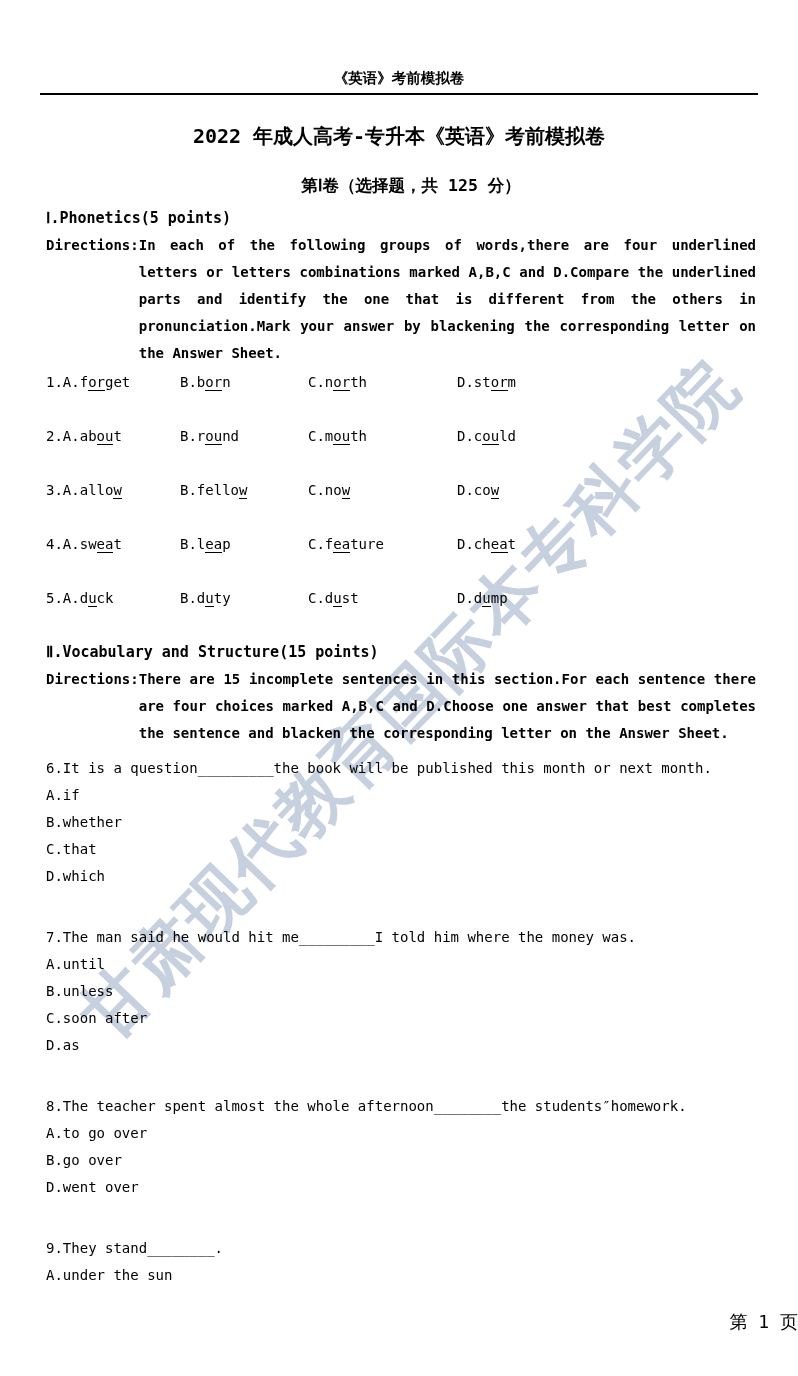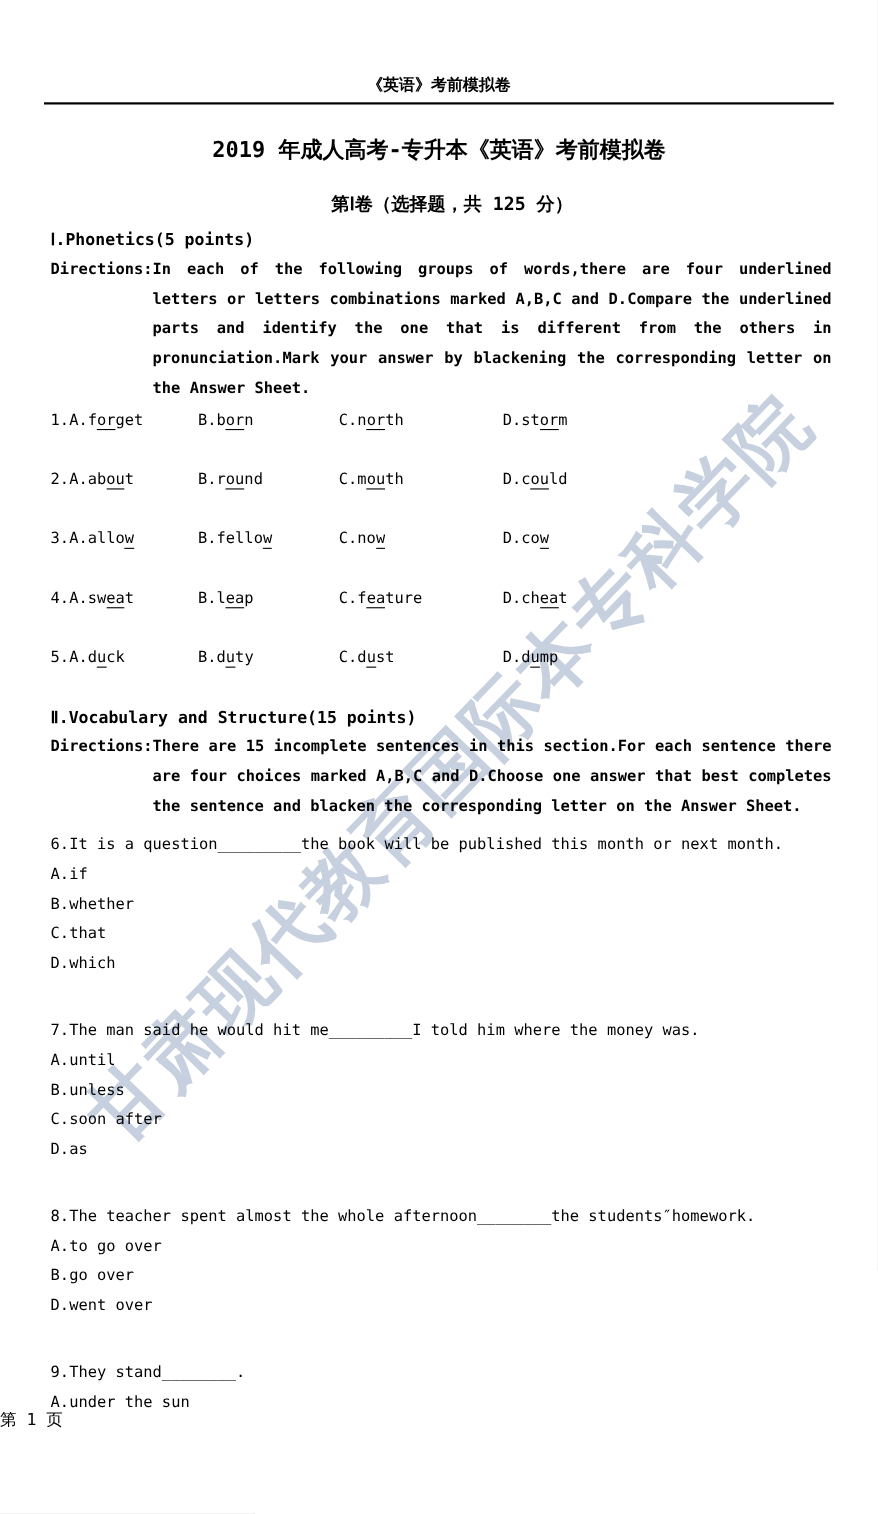--- a/index.html
+++ b/index.html
@@ -88,39 +88,39 @@
   .u { border-bottom: 1px solid #000; margin-top: 24px; }
 
   .sec2-heading { margin-top: 27px; }
   .q-block { margin-top: 34px; line-height: 27px; }
   .q-block.first { margin-top: 8px; }
   .stem, .choice { line-height: 27px; }
 
   .footer {
     position: absolute;
     left: 0; right: 0;
-    top: 1260px;
-    text-align: left;
-    font-size: 15px;
+    top: 1292px;
+    text-align: right;
+    font-size: 18px;
     line-height: 20px;
     z-index: 1;
   }
 </style>
 </head>
 <body>
 
 <div class="page">
 
   <div class="watermark" style="color: rgb(199, 208, 222);">甘肃现代教育国际本专科学院</div>
 
   <div class="layer">
     <div class="header">《英语》考前模拟卷</div>
     <div class="header-rule"></div>
 
-    <div class="title">2019 年成人高考-专升本《英语》考前模拟卷</div>
+    <div class="title">2022 年成人高考-专升本《英语》考前模拟卷</div>
     <div class="subtitle">第Ⅰ卷（选择题，共 125 分）</div>
 
     <div class="content">
 
       <div class="sec-heading">Ⅰ.Phonetics(5 points)</div>
 
       <p class="directions"><span>Directions:</span><span>In each of the following groups of words,there are four underlined letters or letters combinations marked A,B,C and D.Compare the underlined parts and identify the one that is different from the others in pronunciation.Mark your answer by blackening the corresponding letter on the Answer Sheet.</span></p>
 
       <div class="phon-group">
 

